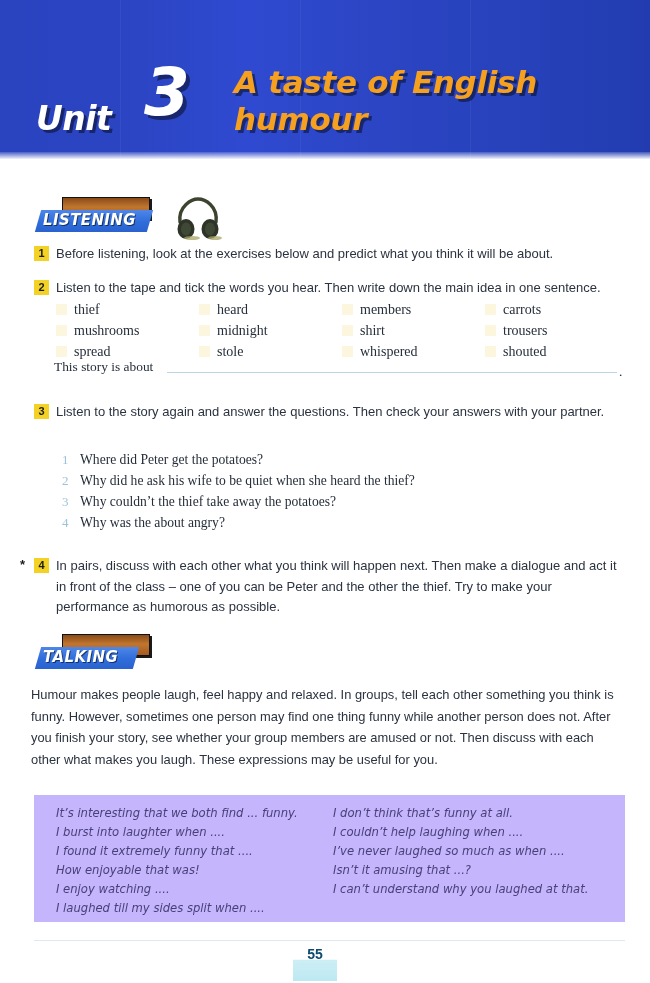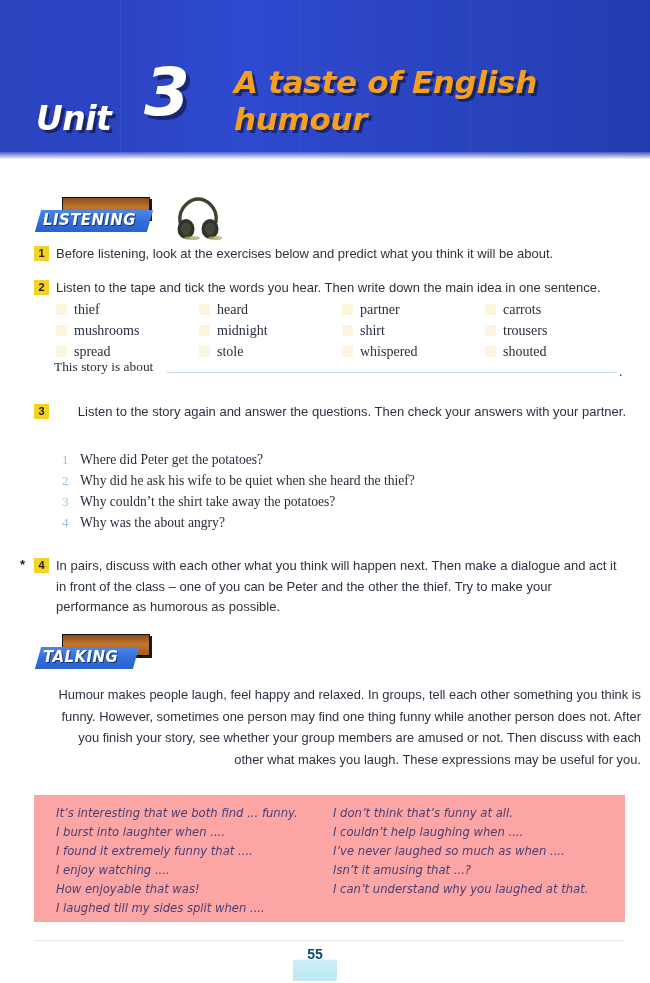--- a/index.html
+++ b/index.html
@@ -130,28 +130,27 @@
     position:absolute;left:18px;top:0;white-space:nowrap;
     font-family:"Liberation Serif", serif;
     font-size:13.6px;color:#262e3a;
   }
 
   
   .talk-para{
     position:absolute;left:31px;top:684px;width:594px;
     font-family:"Liberation Sans", sans-serif;
     font-size:12.9px;color:#2b3340;line-height:1.68;
-    text-align:right;
-    margin-left:16px;
+    text-align:left;
   }
 
   
   .expr-box{
     position:absolute;left:34px;top:795px;width:591px;height:127px;
-    background:#fca5a5;
+    background:#c4b5fd;
   }
   .expr-col{position:absolute;top:9px;}
   .expr-line{
     font-family:"DejaVu Sans", sans-serif;
     font-size:11.6px;color:#4a4077;
     line-height:19px;white-space:nowrap;
     font-style:italic;
   }
 
   
@@ -207,21 +206,21 @@
 <div class="word-cell" style="left:56px;top:302px;">
   <div class="wc-box"></div>
   <div class="wc-label">thief</div>
 </div>
 <div class="word-cell" style="left:199px;top:302px;">
   <div class="wc-box"></div>
   <div class="wc-label">heard</div>
 </div>
 <div class="word-cell" style="left:342px;top:302px;">
   <div class="wc-box"></div>
-  <div class="wc-label">partner</div>
+  <div class="wc-label">members</div>
 </div>
 <div class="word-cell" style="left:485px;top:302px;">
   <div class="wc-box"></div>
   <div class="wc-label">carrots</div>
 </div>
 
 <div class="word-cell" style="left:56px;top:323px;">
   <div class="wc-box"></div>
   <div class="wc-label">mushrooms</div>
 </div>
@@ -253,33 +252,33 @@
 <div class="word-cell" style="left:485px;top:344px;">
   <div class="wc-box"></div>
   <div class="wc-label">shouted</div>
 </div>
 
 <div class="story-about">This story is about</div>
 <div class="story-rule"></div>
 <div class="story-dot">.</div>
 
 <div class="ex-num" style="left:34px;top:404px;">3</div>
-<div class="ex-text" style="left:56px;top:402px;width:570px;text-align:right;">Listen to the story again and answer the questions. Then check your answers with your partner.</div>
+<div class="ex-text" style="left:56px;top:402px;width:570px;">Listen to the story again and answer the questions. Then check your answers with your partner.</div>
 
 <div class="q-row" style="left:62px;top:452px;">
   <div class="q-num">1</div>
   <div class="q-text">Where did Peter get the potatoes?</div>
 </div>
 <div class="q-row" style="left:62px;top:473px;">
   <div class="q-num">2</div>
   <div class="q-text">Why did he ask his wife to be quiet when she heard the thief?</div>
 </div>
 <div class="q-row" style="left:62px;top:494px;">
   <div class="q-num">3</div>
-  <div class="q-text">Why couldn’t the shirt take away the potatoes?</div>
+  <div class="q-text">Why couldn’t the thief take away the potatoes?</div>
 </div>
 <div class="q-row" style="left:62px;top:515px;">
   <div class="q-num">4</div>
   <div class="q-text">Why was the about angry?</div>
 </div>
 
 <div class="ex-star" style="left:20px;top:557px;">*</div>
 <div class="ex-num" style="left:34px;top:558px;">4</div>
 <div class="ex-text" style="left:56px;top:556px;width:570px;">In pairs, discuss with each other what you think will happen next. Then make a dialogue and act it in front of the class – one of you can be Peter and the other the thief. Try to make your performance as humorous as possible.</div>
 
@@ -290,22 +289,22 @@
   <div class="sb-text">TALKING</div>
 </div>
 
 <div class="talk-para">Humour makes people laugh, feel happy and relaxed. In groups, tell each other something you think is funny. However, sometimes one person may find one thing funny while another person does not. After you finish your story, see whether your group members are amused or not. Then discuss with each other what makes you laugh. These expressions may be useful for you.</div>
 
 <div class="expr-box">
   <div class="expr-col" style="left:22px;">
     <div class="expr-line">It’s interesting that we both find ... funny.</div>
     <div class="expr-line">I burst into laughter when ....</div>
     <div class="expr-line">I found it extremely funny that ....</div>
+    <div class="expr-line">How enjoyable that was!</div>
     <div class="expr-line">I enjoy watching ....</div>
-    <div class="expr-line">How enjoyable that was!</div>
     <div class="expr-line">I laughed till my sides split when ....</div>
   </div>
   <div class="expr-col" style="left:299px;">
     <div class="expr-line">I don’t think that’s funny at all.</div>
     <div class="expr-line">I couldn’t help laughing when ....</div>
     <div class="expr-line">I’ve never laughed so much as when ....</div>
     <div class="expr-line">Isn’t it amusing that ...?</div>
     <div class="expr-line">I can’t understand why you laughed at that.</div>
   </div>
 </div>

